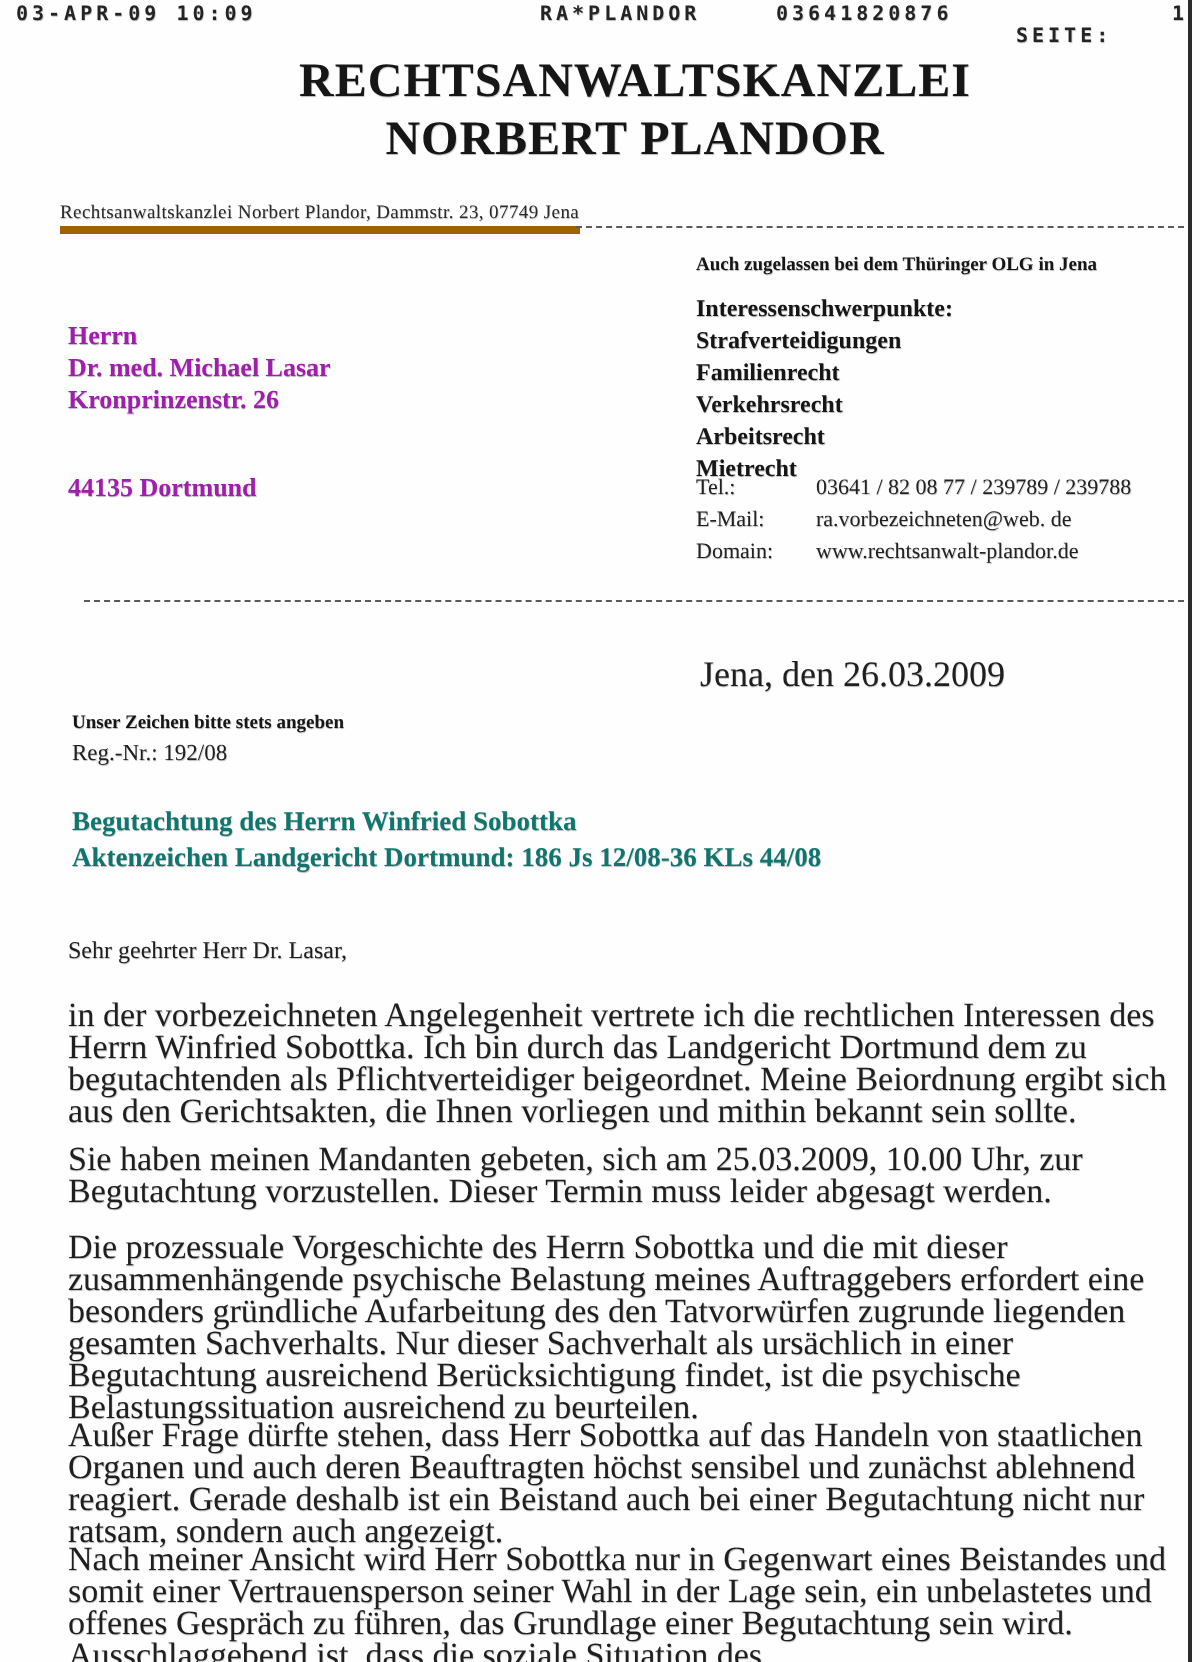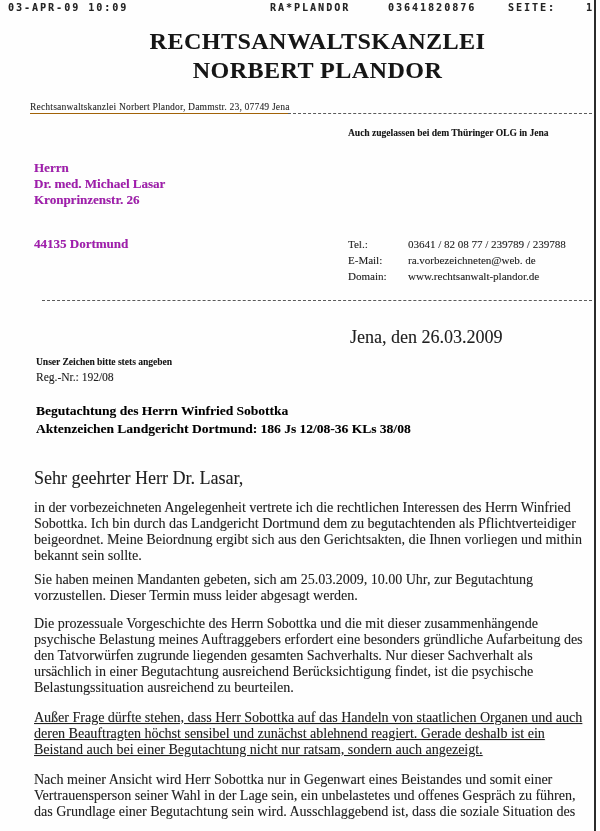--- a/index.html
+++ b/index.html
@@ -15,62 +15,62 @@
   }
 
   
   .fax-header{position:absolute;top:2px;left:0;right:0;height:14px;
     font-family:"DejaVu Sans Mono","Liberation Mono",monospace;
     font-size:10px;letter-spacing:2px;color:#242424;font-weight:bold;}
   .fh{position:absolute;top:0;white-space:nowrap;}
   .fh-date{left:8px;}
   .fh-sender{left:270px;text-align:right;}
   .fh-number{left:388px;}
-  .fh-pagelabel{left:508px;}
+  .fh-pagelabel{left:508px;margin-top:11px;}
   .fh-pagenum{left:586px;}
 
   
   .scan-edge{position:absolute;top:0;bottom:0;right:4px;width:2px;background:#2b2b2b;}
 
   
   .lh{position:absolute;left:60px;right:25px;text-align:center;
     font-weight:bold;font-size:24px;letter-spacing:0.5px;color:#161616;white-space:nowrap;}
   .lh1{top:28px;}
   .lh2{top:57px;}
 
   .sender-line{position:absolute;top:102px;left:30px;font-size:9.5px;letter-spacing:0.2px;color:#2a2a2a;}
-  .sender-line .u{border-bottom:1px solid #a16207;padding-bottom:1px;}
+  .sender-line .u{border-bottom:4px solid #a16207;padding-bottom:1px;}
   .dash{position:absolute;border-top:1px dashed #5a5a5a;height:0;}
   .dash-top{top:113px;left:288px;right:8px;}
   .dash-mid{top:300px;left:42px;right:8px;}
 
   
   .recipient{position:absolute;top:160px;left:34px;font-weight:bold;font-size:13px;line-height:16px;color:#a21caf;}
   .recipient .city{margin-top:28px;}
 
   
   .admission{position:absolute;top:128px;left:348px;font-weight:bold;font-size:9.5px;color:#161616;}
   .focus{position:absolute;top:146px;left:348px;font-weight:bold;font-size:12px;line-height:16px;color:#161616;}
   .contacts{position:absolute;top:236px;left:348px;font-size:11px;line-height:16px;color:#222;}
   .contacts .clabel{display:inline-block;width:60px;}
   .contacts .cvalue{white-space:nowrap;}
 
   
   .dateline{position:absolute;top:327px;left:350px;font-size:18px;}
   .ref-note{position:absolute;top:357px;left:36px;font-weight:bold;font-size:9.5px;color:#161616;}
   .ref{position:absolute;top:371px;left:36px;font-size:11.5px;}
-  .subject{position:absolute;top:402px;left:36px;font-weight:bold;font-size:13.5px;line-height:17.5px;color:#000000;}
+  .subject{position:absolute;top:402px;left:36px;font-weight:bold;font-size:13.5px;line-height:17.5px;color:#0f766e;}
 
   
-  .salutation{position:absolute;top:468px;left:34px;font-size:18px;}
-  .para{position:absolute;left:34px;width:553px;margin:0;font-size:14px;line-height:16px;text-align:left;}
+  .salutation{position:absolute;top:468px;left:34px;font-size:12px;}
+  .para{position:absolute;left:34px;width:553px;margin:0;font-size:17px;line-height:16px;text-align:left;}
   .p1{top:500px;}
   .p2{top:572px;}
   .p3{top:616px;}
-  .p4{top:710px;text-decoration:underline;}
+  .p4{top:710px;}
   .p5{top:772px;}
 </style>
 </head>
 <body>
 
 <div class="page">
 
   <div class="fax-header">
     <span class="fh fh-date">03-APR-09 10:09</span>
     <span class="fh fh-sender">RA*PLANDOR</span>
@@ -91,20 +91,28 @@
 
   <div class="recipient">
     <div>Herrn</div>
     <div>Dr. med. Michael Lasar</div>
     <div>Kronprinzenstr. 26</div>
     <div class="city">44135 Dortmund</div>
   </div>
 
   <div class="admission">Auch zugelassen bei dem Thüringer OLG in Jena</div>
 
+  <div class="focus">
+    <div>Interessenschwerpunkte:</div>
+    <div>Strafverteidigungen</div>
+    <div>Familienrecht</div>
+    <div>Verkehrsrecht</div>
+    <div>Arbeitsrecht</div>
+    <div>Mietrecht</div>
+  </div>
 
   <div class="contacts">
     <div>
       <span class="clabel">Tel.:</span><span class="cvalue">03641 / 82 08 77 / 239789 / 239788</span>
     </div>
     <div>
       <span class="clabel">E-Mail:</span><span class="cvalue">ra.vorbezeichneten@web. de</span>
     </div>
     <div>
       <span class="clabel">Domain:</span><span class="cvalue">www.rechtsanwalt-plandor.de</span>
@@ -113,21 +121,21 @@
 
   <div class="dash dash-mid"></div>
 
   <div class="dateline">Jena, den 26.03.2009</div>
 
   <div class="ref-note">Unser Zeichen bitte stets angeben</div>
   <div class="ref">Reg.-Nr.:   192/08</div>
 
   <div class="subject">
     <div>Begutachtung des Herrn Winfried Sobottka</div>
-    <div>Aktenzeichen Landgericht Dortmund: 186 Js 12/08-36 KLs 38/08</div>
+    <div>Aktenzeichen Landgericht Dortmund: 186 Js 12/08-36 KLs 44/08</div>
   </div>
 
   <div class="salutation">Sehr geehrter Herr Dr. Lasar,</div>
 
   <p class="para p1">in der vorbezeichneten Angelegenheit vertrete ich die rechtlichen Interessen des Herrn Winfried Sobottka. Ich bin durch das Landgericht Dortmund dem zu begutachtenden als Pflichtverteidiger beigeordnet. Meine Beiordnung ergibt sich aus den Gerichtsakten, die Ihnen vorliegen und mithin bekannt sein sollte.</p>
   <p class="para p2">Sie haben meinen Mandanten gebeten, sich am 25.03.2009, 10.00 Uhr, zur Begutachtung vorzustellen. Dieser Termin muss leider abgesagt werden.</p>
   <p class="para p3">Die prozessuale Vorgeschichte des Herrn Sobottka und die mit dieser zusammenhängende psychische Belastung meines Auftraggebers erfordert eine besonders gründliche Aufarbeitung des den Tatvorwürfen zugrunde liegenden gesamten Sachverhalts. Nur dieser Sachverhalt als ursächlich in einer Begutachtung  ausreichend Berücksichtigung findet, ist die psychische Belastungssituation ausreichend zu beurteilen.</p>
   <p class="para p4">Außer Frage dürfte stehen, dass Herr Sobottka auf das Handeln von staatlichen Organen und auch deren Beauftragten höchst sensibel und zunächst ablehnend reagiert. Gerade deshalb ist ein Beistand auch bei einer Begutachtung nicht nur ratsam, sondern auch angezeigt.</p>
   <p class="para p5">Nach meiner Ansicht wird Herr Sobottka nur in Gegenwart eines Beistandes und somit einer Vertrauensperson seiner Wahl in der Lage sein, ein unbelastetes und offenes Gespräch zu führen, das Grundlage einer Begutachtung sein wird. Ausschlaggebend ist, dass die soziale Situation des</p>
 

